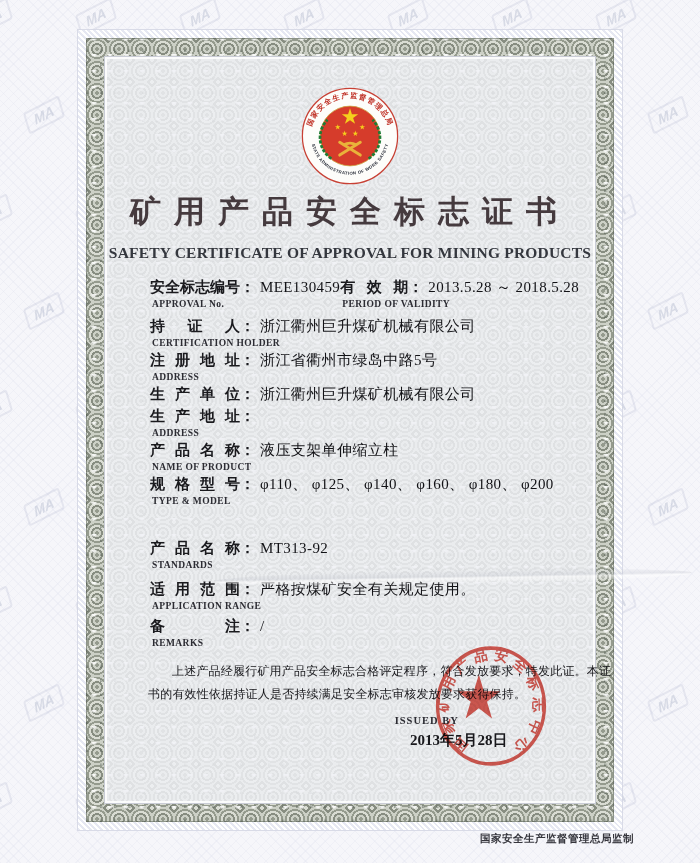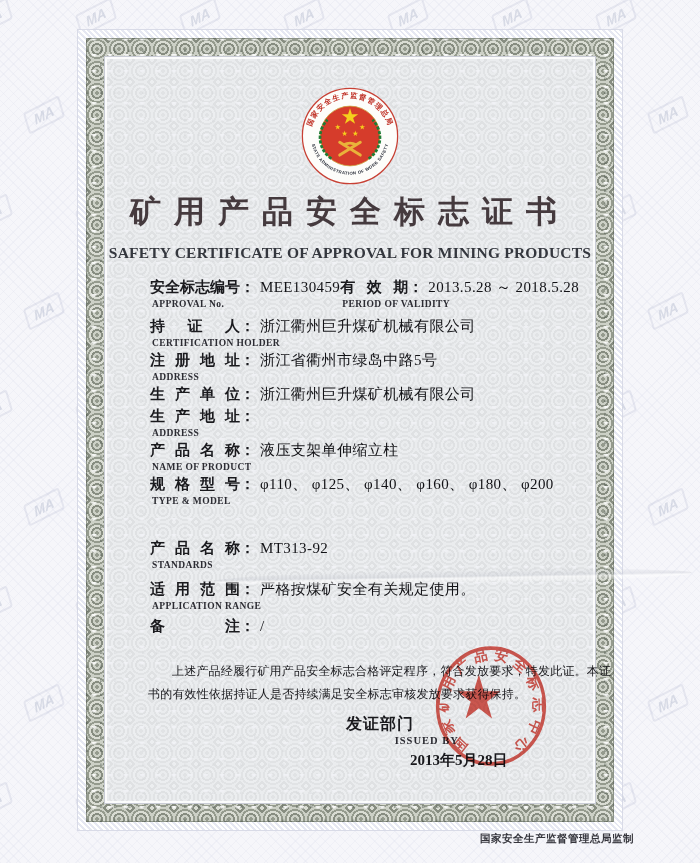--- a/index.html
+++ b/index.html
@@ -309,28 +309,28 @@
           </div>
           <div class="fsub">APPLICATION RANGE</div>
         </div>
 
         <div class="frow">
           <div class="fmain">
             <span class="flabel">备注</span>
               <span class="fcolon">：</span>
             <span class="fvalue">/</span>
           </div>
+          <div class="fsub">REMARKS</div>
         </div>
 
       </div>
 
       <p class="statement">上述产品经履行矿用产品安全标志合格评定程序，符合发放要求，特发此证。本证书的有效性依据持证人是否持续满足安全标志审核发放要求获得保持。</p>
 
       <div class="issued">
-        <div class="issued-label">发证部门</div>
         <div class="issued-sub">ISSUED BY</div>
         <div class="issued-date">2013年5月28日</div>
       </div>
 
       <div class="crease"></div>
 
     </div>
   </div>
 
   <svg class="seal" viewBox="0 0 126 126" width="118" height="128" preserveAspectRatio="none">

